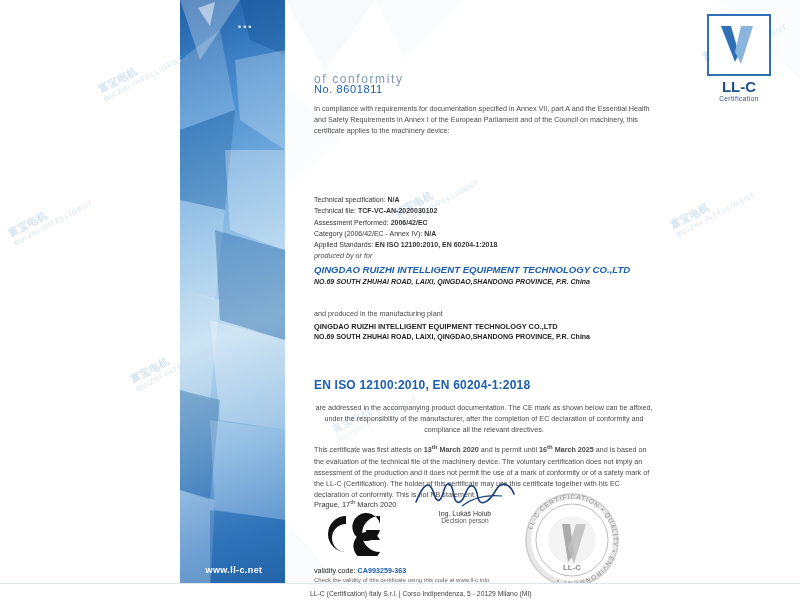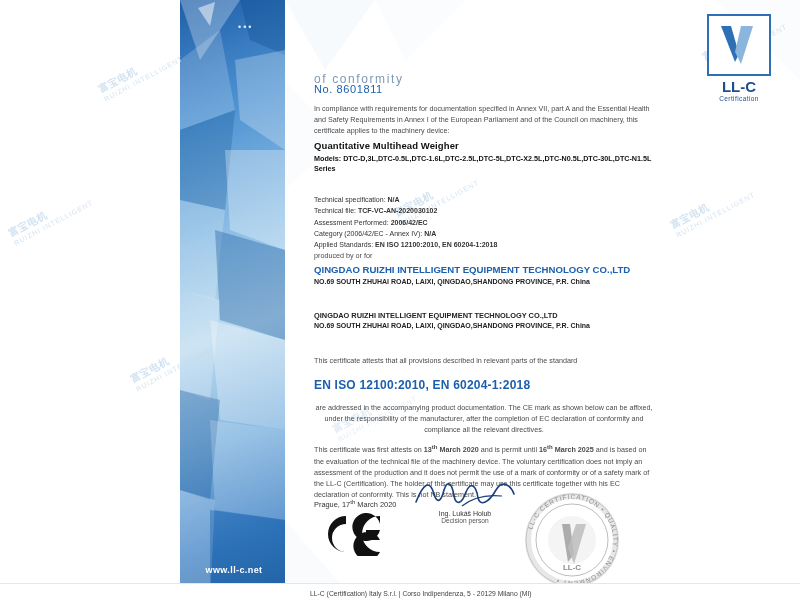--- a/index.html
+++ b/index.html
@@ -279,27 +279,20 @@
   </div>
 
   <div class="subtitle">of conformity</div>
   <div class="certno">
     <span>No.</span>
     <span>8601811</span>
   </div>
 
   <div class="body p" style="top:103px;">In compliance with requirements for documentation specified in Annex VII, part A and the Essential Health and Safety Requirements in Annex I of the European Parliament and of the Council on machinery, this certificate applies to the machinery device:</div>
 
-  <div class="body" style="top:140px;">
-    <div class="prod-name">Quantitative Multihead Weigher</div>
-    <div class="models">
-      <span>Models:</span>
-      <span>DTC-D,3L,DTC-0.5L,DTC-1.6L,DTC-2.5L,DTC-5L,DTC-X2.5L,DTC-N0.5L,DTC-30L,DTC-N1.5L Series</span>
-    </div>
-  </div>
 
   <div class="body kv" style="top:194px;">
     <div>
       <span>Technical specification:</span>
       <b>N/A</b>
     </div>
     <div>
       <span>Technical file:</span>
       <b>TCF-VC-AN-2020030102</b>
     </div>
@@ -310,52 +303,57 @@
     <div>
       <span>Category (2006/42/EC - Annex IV):</span>
       <b>N/A</b>
     </div>
     <div>
       <span>Applied Standards:</span>
       <b>EN ISO 12100:2010, EN 60204-1:2018</b>
     </div>
   </div>
 
-  <div class="body" style="top:250px;">
+  <div class="body" style="top:250px;font-style:italic;">
     <div class="p">produced by or for</div>
     <div class="company" style="margin-top:3px;">QINGDAO RUIZHI INTELLIGENT EQUIPMENT TECHNOLOGY CO.,LTD</div>
     <div class="addr">NO.69 SOUTH ZHUHAI ROAD, LAIXI, QINGDAO,SHANDONG PROVINCE, P.R. China</div>
   </div>
 
   <div class="body" style="top:308px;">
+    <div class="p">and produced in the manufacturing plant</div>
     <div class="plant-name" style="margin-top:3px;">QINGDAO RUIZHI INTELLIGENT EQUIPMENT TECHNOLOGY CO.,LTD</div>
     <div class="addr">NO.69 SOUTH ZHUHAI ROAD, LAIXI, QINGDAO,SHANDONG PROVINCE, P.R. China</div>
   </div>
 
-  <div class="body p" style="top:355px;">This certificate attests that all provisions described in relevant parts of the standard</div>
   <div class="body standards" style="top:378px;">EN ISO 12100:2010, EN 60204-1:2018</div>
   <div class="body p" style="top:402px;text-align:center;">are addressed in the accompanying product documentation. The CE mark as shown below can be affixed, under the responsibility of the manufacturer, after the completion of EC declaration of conformity and compliance all the relevant directives.</div>
 
   <div class="body p" style="top:443px;">
     <span>This certificate was first attests on</span>
     <b><span>13</span><sup>th</sup> <span>March 2020</span></b>
     <span>and is permit until</span>
     <b><span>16</span><sup>th</sup> <span>March 2025</span></b>
     <span>and is based on the evaluation of the technical file of the machinery device. The voluntary certification does not imply an assessment of the production and it does not permit the use of a mark of conformity or of a safety mark of the LL-C (Certification). The holder of this certificate may use this certificate together with his EC declaration of conformity. This is not NB statement.</span>
   </div>
 
   <div class="place-date">
     <span>Prague, 17</span><sup>th</sup><span> March 2020</span>
   </div>
 
   <svg class="ce-mark" viewBox="0 0 72 44">
     <path d="M30 4 A18 18 0 1 0 30 40 A14 14 0 1 1 30 12 Z" fill="#111"></path>
     <path d="M64 4 A18 18 0 1 0 64 40 A14 14 0 1 1 64 28 L50 28 L50 18 L64 18 A14 14 0 1 1 64 12 Z" fill="#111"></path>
   </svg>
 
+  <div class="validity">
+    <span>validity code:</span>
+    <span class="code">CA993259-363</span>
+    <span class="note">Check the validity of this certificate using this code at www.ll-c.info</span>
+  </div>
 
   <div class="sign-block">
     <svg width="110" height="34" viewBox="0 0 110 34" style="position:absolute;left:5px;top:-4px">
       <path d="M6 26 C14 6, 20 4, 24 18 C27 28, 31 26, 34 14 C37 4, 42 6, 44 20 C46 30, 52 28, 56 16 C60 6, 66 8, 68 22 C70 30, 78 28, 86 14 C92 4, 100 8, 104 18" stroke="#1a3f7a" stroke-width="1.6" fill="none" stroke-linecap="round"></path>
       <path d="M52 30 C62 22, 74 18, 92 20" stroke="#1a3f7a" stroke-width="1.2" fill="none"></path>
     </svg>
     <div class="sign-name">Ing. Lukáš Holub</div>
     <div class="sign-role">Decision person</div>
   </div>
 

